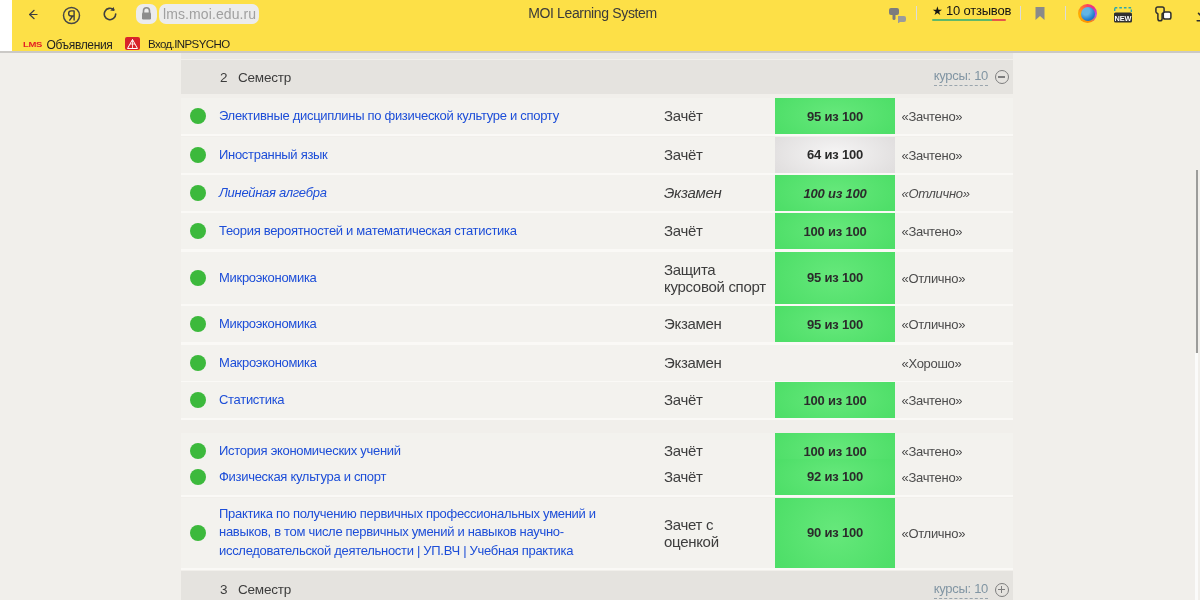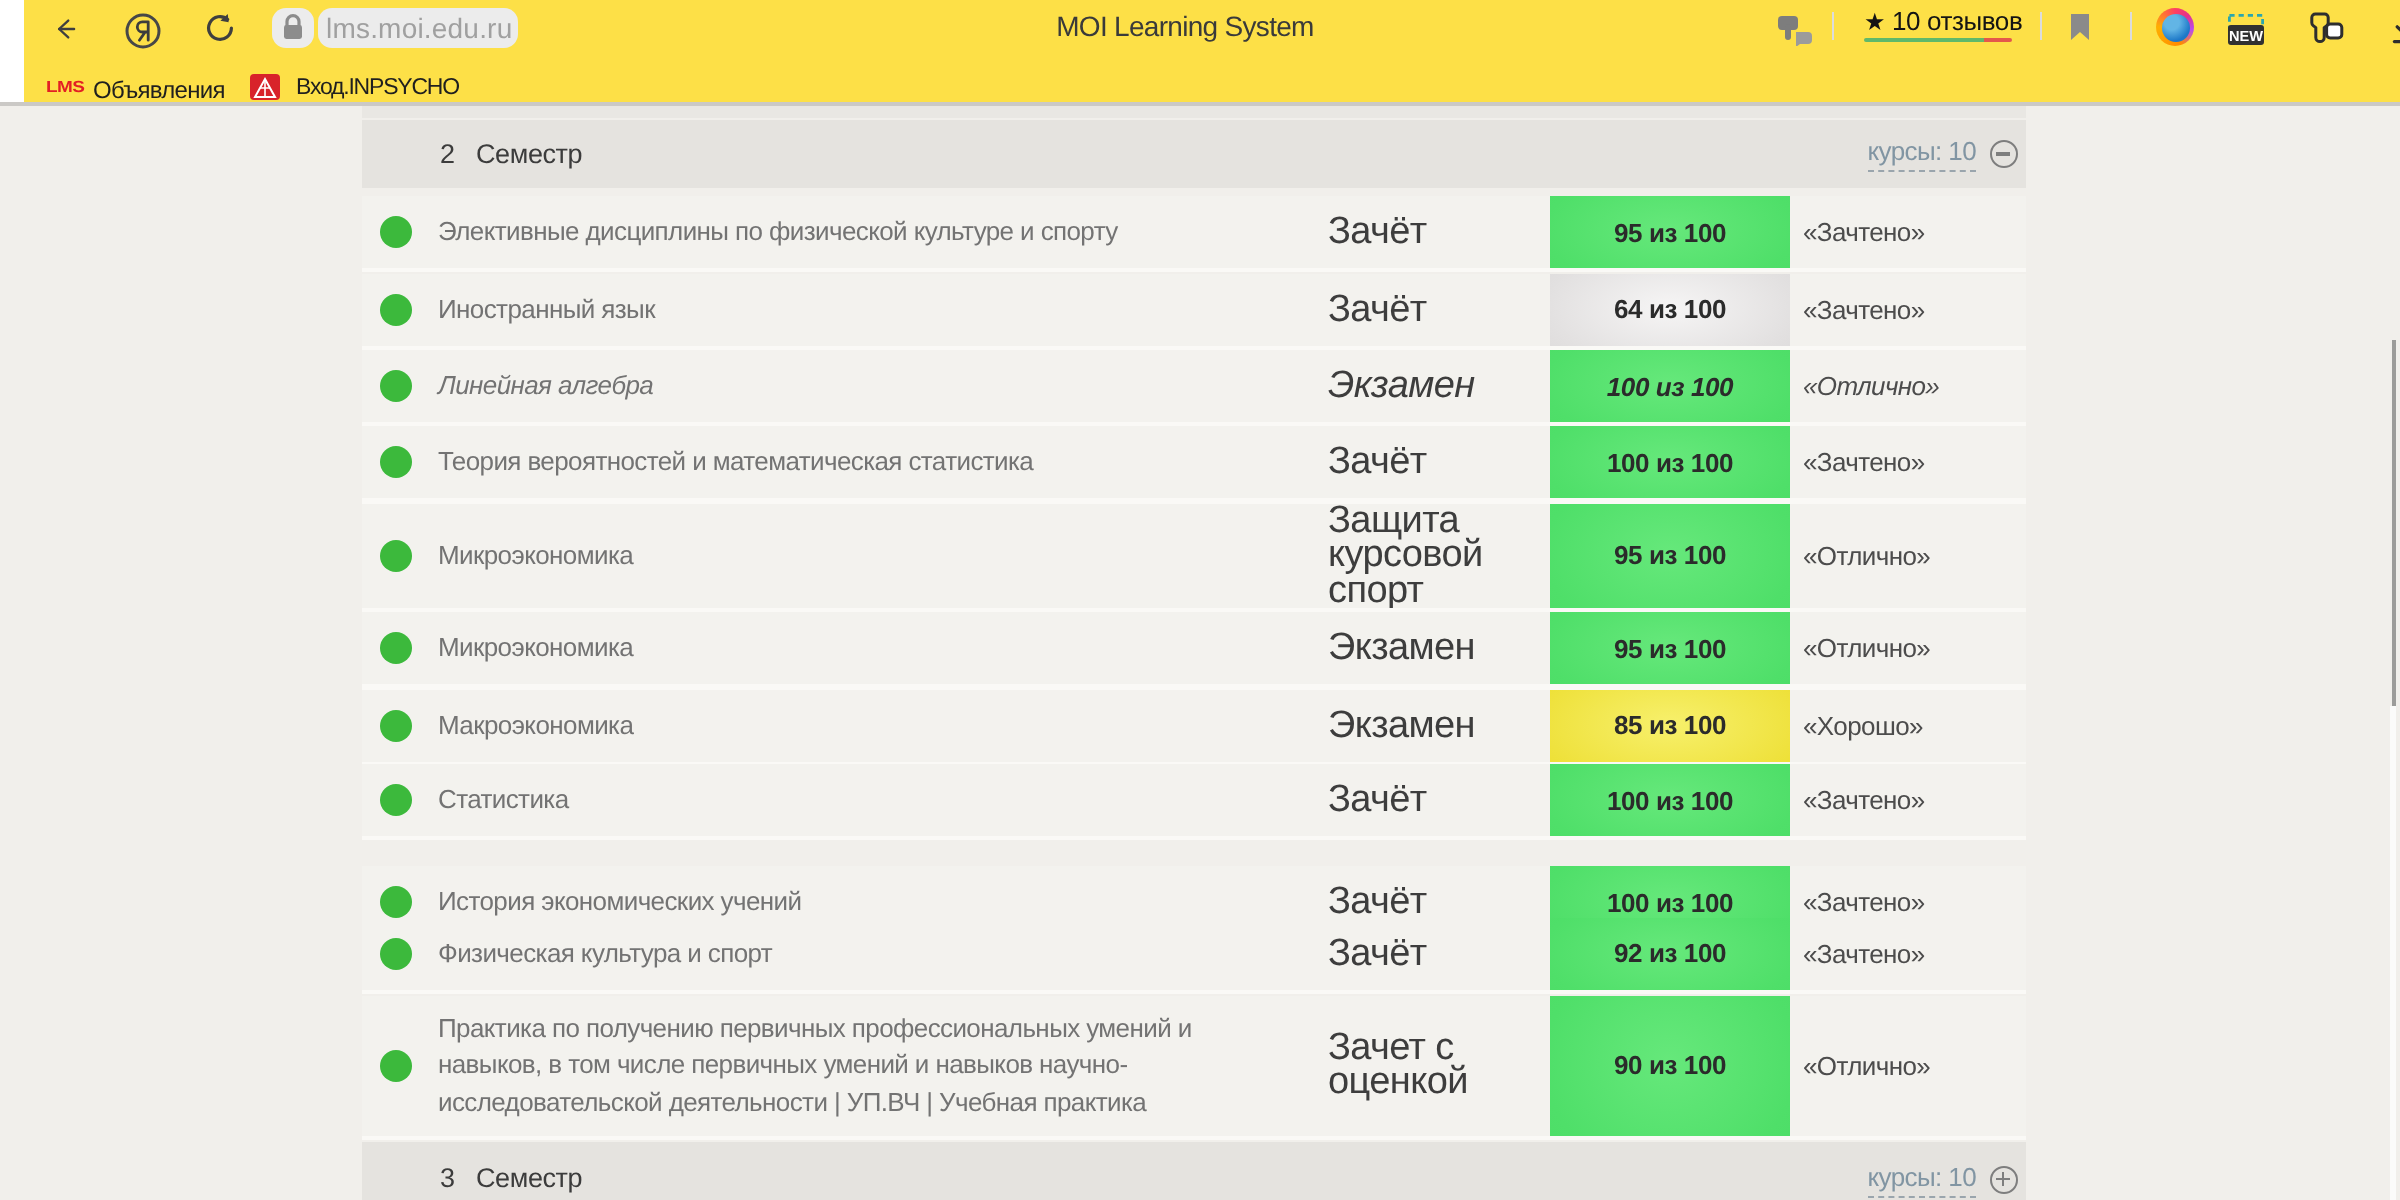--- a/index.html
+++ b/index.html
@@ -45,22 +45,22 @@
   .sem .num { position:absolute; left:39px; top:16.5px; transform:translateY(-50%); }
   .sem .name { position:absolute; left:57px; top:16.5px; transform:translateY(-50%); }
   .kursy { position:absolute; right:25px; top:17px; transform:translateY(-50%); color:#8195a3; font-size:13px; letter-spacing:-0.3px; border-bottom:1px dashed #9aa5ad; padding-bottom:2px; }
   .circbtn { position:absolute; right:4.5px; top:17px; transform:translateY(-50%); width:14px; height:14px; border:1.5px solid #7e7e7e; border-radius:50%; }
   .circbtn .h { position:absolute; left:2.2px; top:5.2px; width:7px; height:1.6px; background:#7e7e7e; }
   .circbtn .v { position:absolute; left:5px; top:2.4px; width:1.6px; height:7px; background:#7e7e7e; }
 
   .row { position:absolute; width:832px; background:#f3f2ee; }
   .row::after { content:""; position:absolute; left:0; top:100%; width:832px; height:2.4px; background:#faf9f6; }
   .dot { position:absolute; left:9px; top:50%; transform:translateY(-50%); width:16px; height:16px; border-radius:50%; background:#3cb93c; }
-  .course { position:absolute; left:38px; top:50%; transform:translateY(-50%); width:400px; color:#737373; font-size:13px; letter-spacing:-0.3px; line-height:18.5px; }
-  .exam { position:absolute; left:483px; top:50%; transform:translateY(-50%); width:106px; color:#3d3d3d; font-size:19px; letter-spacing:-0.3px; line-height:17.5px; }
+  .course { position:absolute; left:38px; top:50%; transform:translateY(-50%); width:400px; color:#1d4ed8; font-size:13px; letter-spacing:-0.3px; line-height:18.5px; }
+  .exam { position:absolute; left:483px; top:50%; transform:translateY(-50%); width:106px; color:#3d3d3d; font-size:15px; letter-spacing:-0.3px; line-height:17.5px; }
   .score { position:absolute; left:594px; top:0; width:120px; height:100%; display:flex; align-items:center; justify-content:center; font-size:13px; letter-spacing:-0.2px; font-weight:bold; color:#2b2b2b; }
   .score.g { background:radial-gradient(ellipse 95% 150% at 50% 47%, #66e87b 0%, #4fdf69 55%, #48da63 100%); }
   .score.y { background:radial-gradient(ellipse 95% 150% at 50% 47%, #f7f06c 0%, #efe23e 55%, #e8da16 100%); }
   .score.s { background:radial-gradient(ellipse 95% 150% at 50% 47%, #f6f5f5 0%, #e2e0e0 55%, #d4d2d2 100%); }
   .grade { position:absolute; left:720.5px; top:50%; transform:translateY(-50%); color:#4c4c4c; font-size:13px; letter-spacing:-0.3px; }
 
   
   .sbar { position:absolute; left:1195.5px; top:170px; width:2px; height:183px; background:#9c9c9a; }
   .strack { position:absolute; left:1194.5px; top:353px; width:3.5px; height:247px; background:#fbfbfa; }
 </style>
@@ -118,21 +118,20 @@
     <span class="dot"></span>
       <span class="course">Микроэкономика</span>
     <span class="exam">Экзамен</span>
       <span class="score g">95 из 100</span>
       <span class="grade">«Отлично»</span>
   </div>
   <div class="tbl row" style="top:291.5px; height:36px;">
     <span class="dot"></span>
       <span class="course">Макроэкономика</span>
     <span class="exam">Экзамен</span>
-      <span class="score y">85 из 100</span>
       <span class="grade">«Хорошо»</span>
   </div>
   <div class="tbl row" style="top:329px; height:36px;">
     <span class="dot"></span>
       <span class="course">Статистика</span>
     <span class="exam">Зачёт</span>
       <span class="score g">100 из 100</span>
       <span class="grade">«Зачтено»</span>
   </div>
   <div class="tbl row" style="top:380px; height:36px;">

